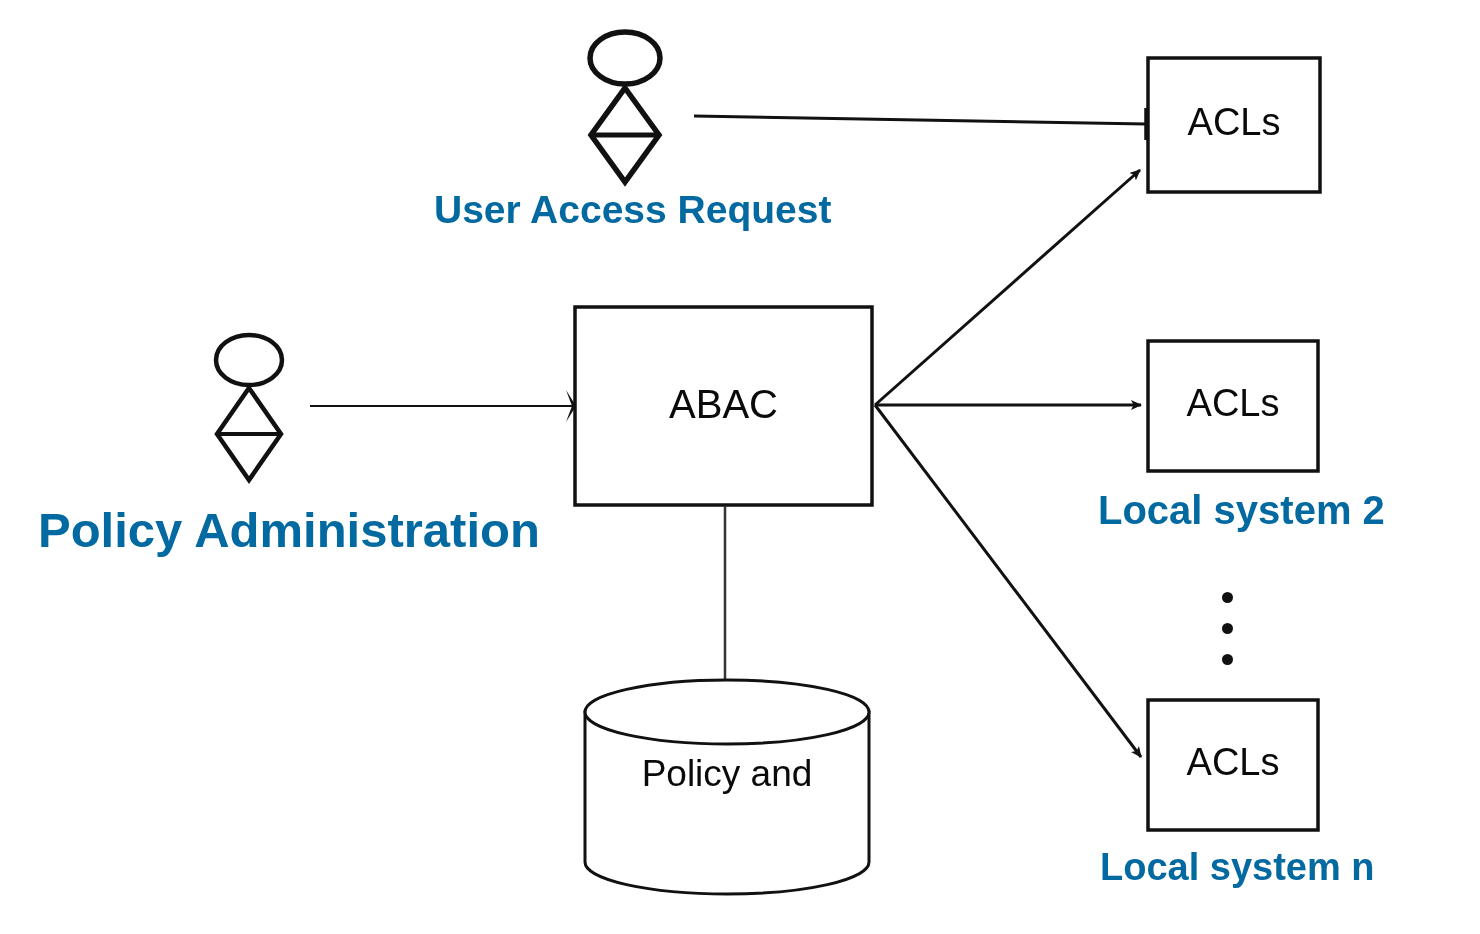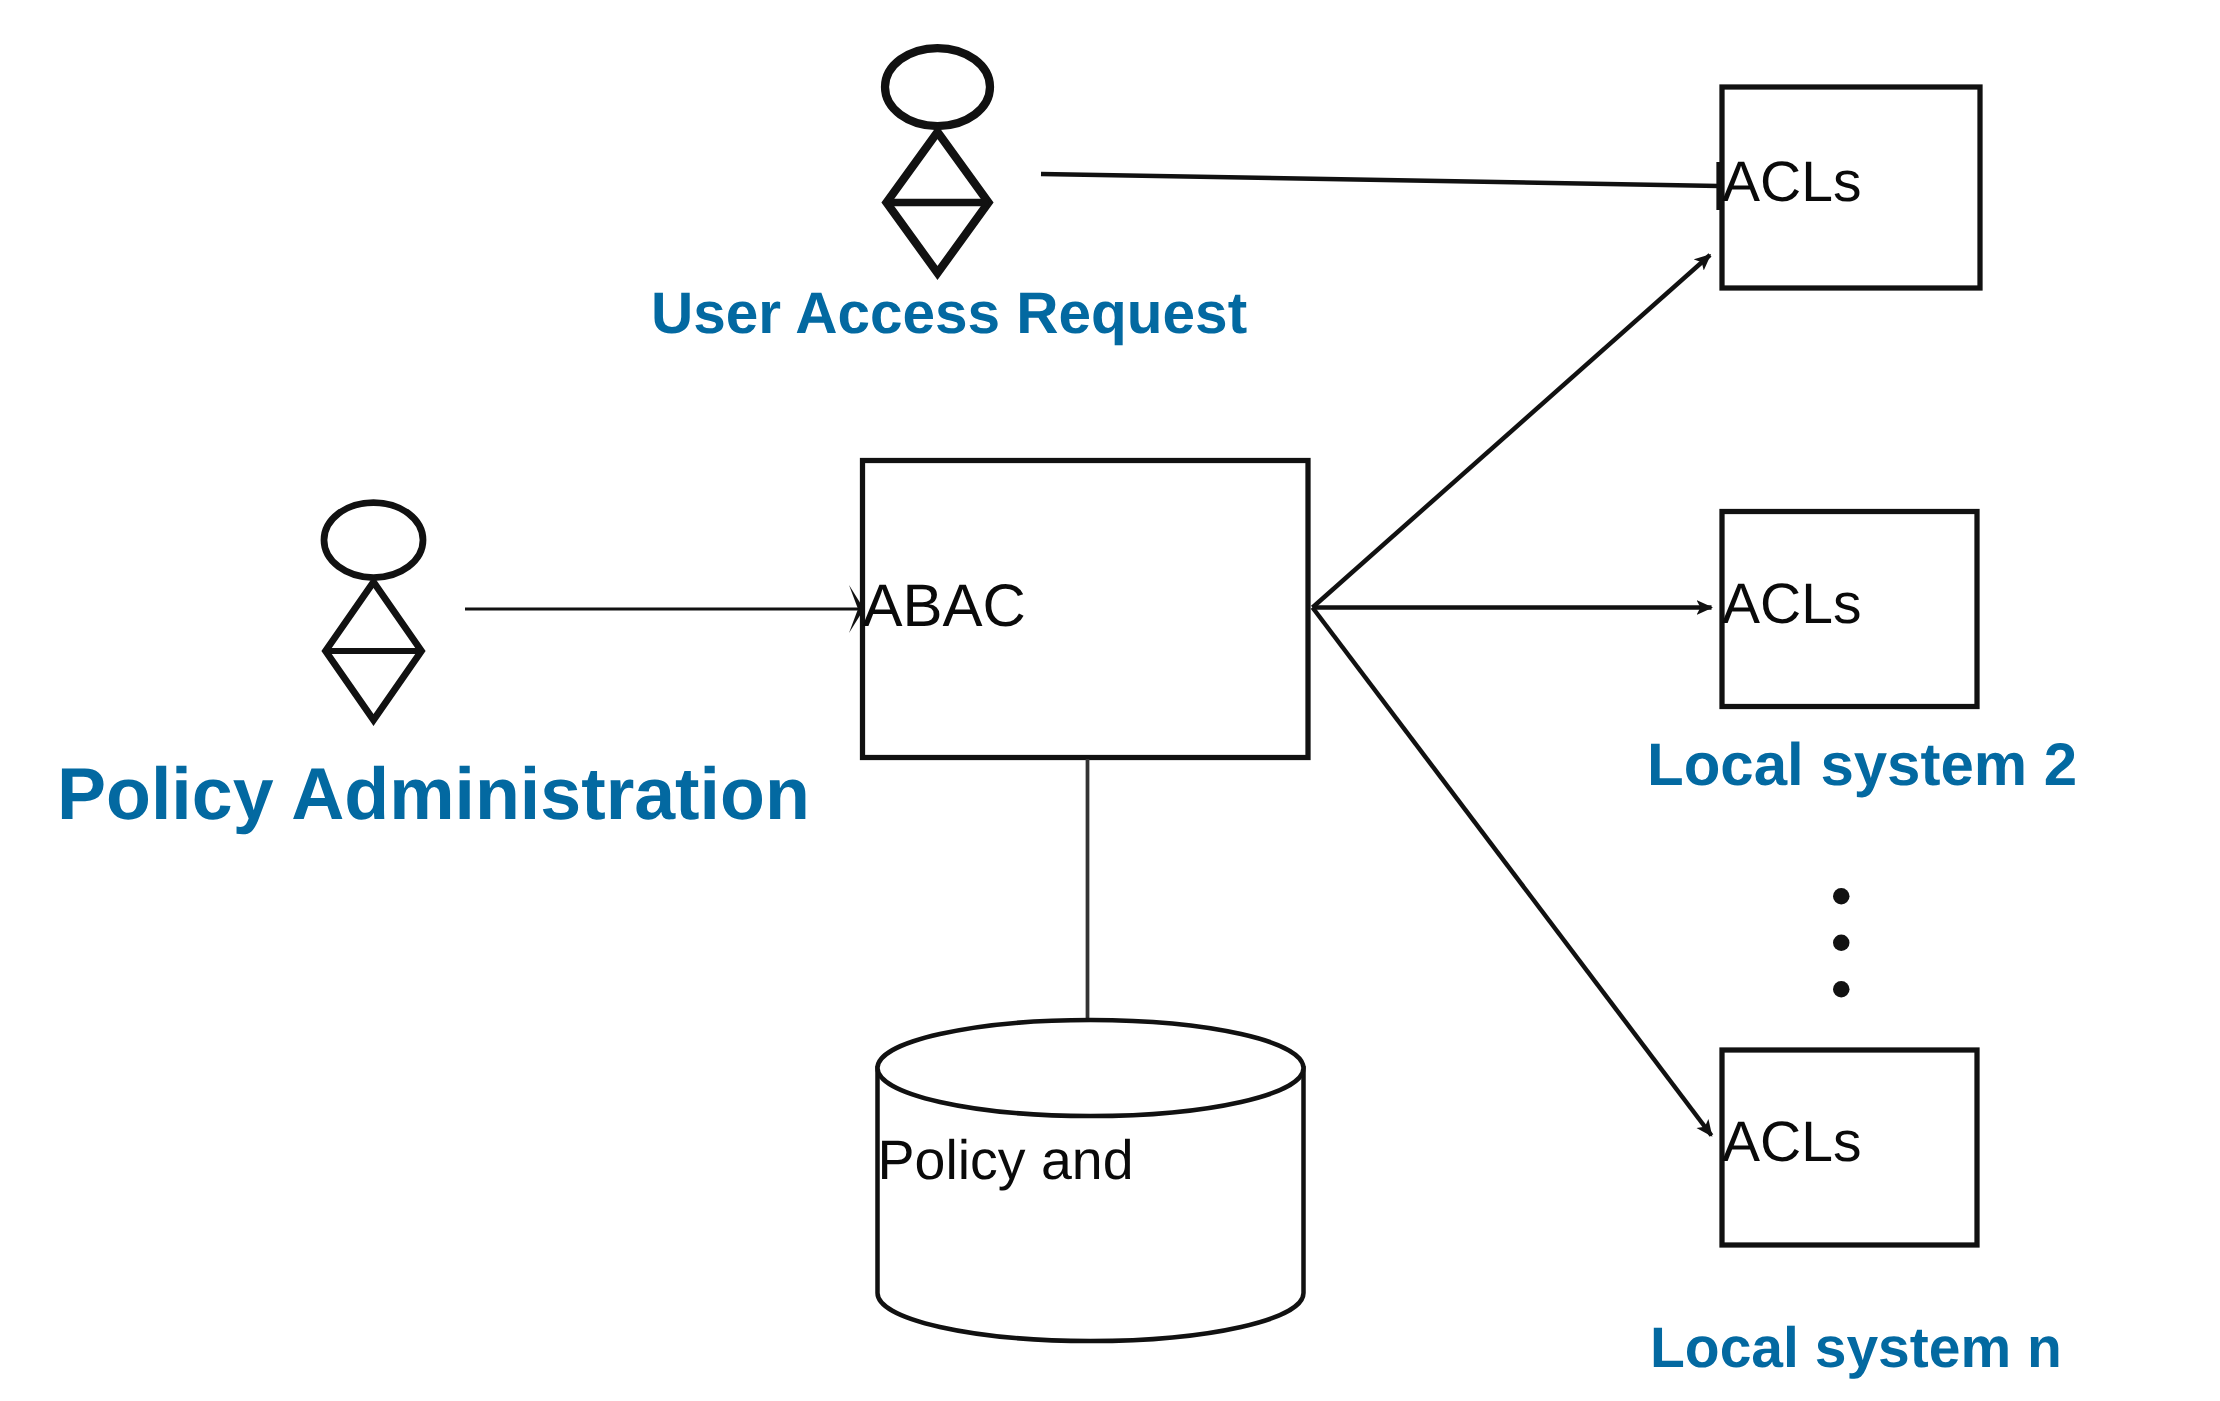--- a/index.html
+++ b/index.html
@@ -30,20 +30,21 @@
     white-space: nowrap;
     line-height: 1;
   }
   .lbl-bold {
     font-weight: bold;
   }
   .boxtext {
     position: absolute;
     color: #0a0a0a;
     white-space: nowrap;
+    text-align: center;
     line-height: 1.18;
     font-weight: normal;
   }
   .dot {
     position: absolute;
     width: 11px;
     height: 11px;
     border-radius: 50%;
     background: #111111;
   }
@@ -113,21 +114,21 @@
   <div class="boxtext" style="left:575px; top:381px; width:297px; font-size:40px;">ABAC</div>
 
   <div class="boxtext" style="left:585px; top:752px; width:284px; font-size:37px;">Policy and</div>
 
   <div class="boxtext" style="left:1148px; top:100px; width:172px; font-size:38px;">ACLs</div>
 
   <div class="boxtext" style="left:1148px; top:381px; width:170px; font-size:38px;">ACLs</div>
   <div class="lbl lbl-bold" style="left:1098px; top:490px; font-size:40px;">Local system 2</div>
 
   <div class="boxtext" style="left:1148px; top:740px; width:170px; font-size:38px;">ACLs</div>
-  <div class="lbl lbl-bold" style="left:1100px; top:848px; font-size:38px;margin-top:32px;">Local system n</div>
+  <div class="lbl lbl-bold" style="left:1100px; top:848px; font-size:38px;">Local system n</div>
 
   <div>
     <div class="dot" style="left:1222px; top:592px;"></div>
     <div class="dot" style="left:1222px; top:623px;"></div>
     <div class="dot" style="left:1222px; top:654px;"></div>
   </div>
 
 </div>
 
 </body></html>

